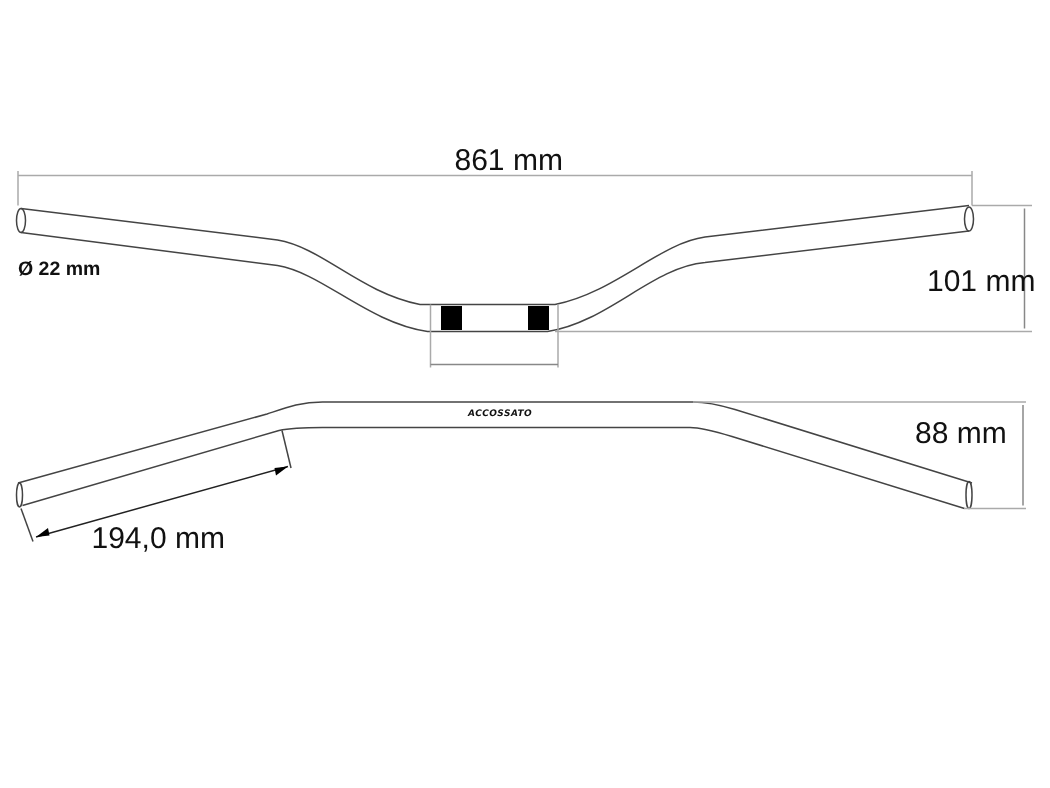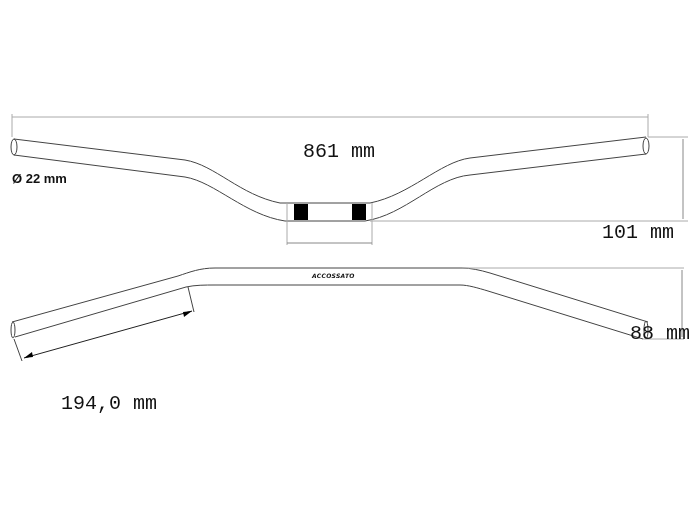--- a/index.html
+++ b/index.html
@@ -1,19 +1,19 @@
 <!DOCTYPE html>
 <html><head>
 <meta charset="utf-8">
 <style>
   html,body{margin:0;padding:0;background:#ffffff;}
   .canvas{position:relative;width:700px;height:525px;background:#fff;overflow:hidden;font-family:"Liberation Sans",sans-serif;}
   svg{position:absolute;left:0;top:0;}
   .lbl{position:absolute;color:#111;white-space:nowrap;line-height:1;}
-  .big{font-size:20px;font-family:Liberation Mono, monospace;margin-top:45px;}
+  .big{font-size:20px;font-family:Liberation Sans, sans-serif;}
   .small{font-size:13px;font-weight:bold;font-family:Liberation Sans, sans-serif;}
   .brand{font-size:6px;font-style:italic;font-weight:bold;letter-spacing:0.3px;font-family:"DejaVu Sans",sans-serif;}
 </style>
 </head>
 <body>
 
 <div class="canvas">
   <svg width="700" height="525" viewBox="0 0 700 525">
 
     <g fill="none" stroke="#444" stroke-width="1">
@@ -56,17 +56,17 @@
       <line x1="14" y1="339" x2="22" y2="361" stroke="#444"></line>
       <line x1="188" y1="287" x2="194" y2="312" stroke="#444"></line>
       <line x1="24" y1="358" x2="192" y2="311" stroke="#222"></line>
     </g>
     <polygon points="24,358 32,352 33,357" fill="#000"></polygon>
     <polygon points="192,311 184,317 183,312" fill="#000"></polygon>
   </svg>
 
   <span class="lbl big" style="left:303px;top:97px;">861 mm</span>
   <span class="lbl small" style="left:12px;top:172px;">Ø 22 mm</span>
-  <span class="lbl big" style="left:602px;top:178px;">101 mm</span>
+  <span class="lbl big" style="left:618px;top:178px;">101 mm</span>
   <span class="lbl brand" style="left:312px;top:273px;">ACCOSSATO</span>
-  <span class="lbl big" style="left:630px;top:279px;">88 mm</span>
+  <span class="lbl big" style="left:610px;top:279px;">88 mm</span>
   <span class="lbl big" style="left:61px;top:349px;">194,0 mm</span>
 </div>
 
 </body></html>

